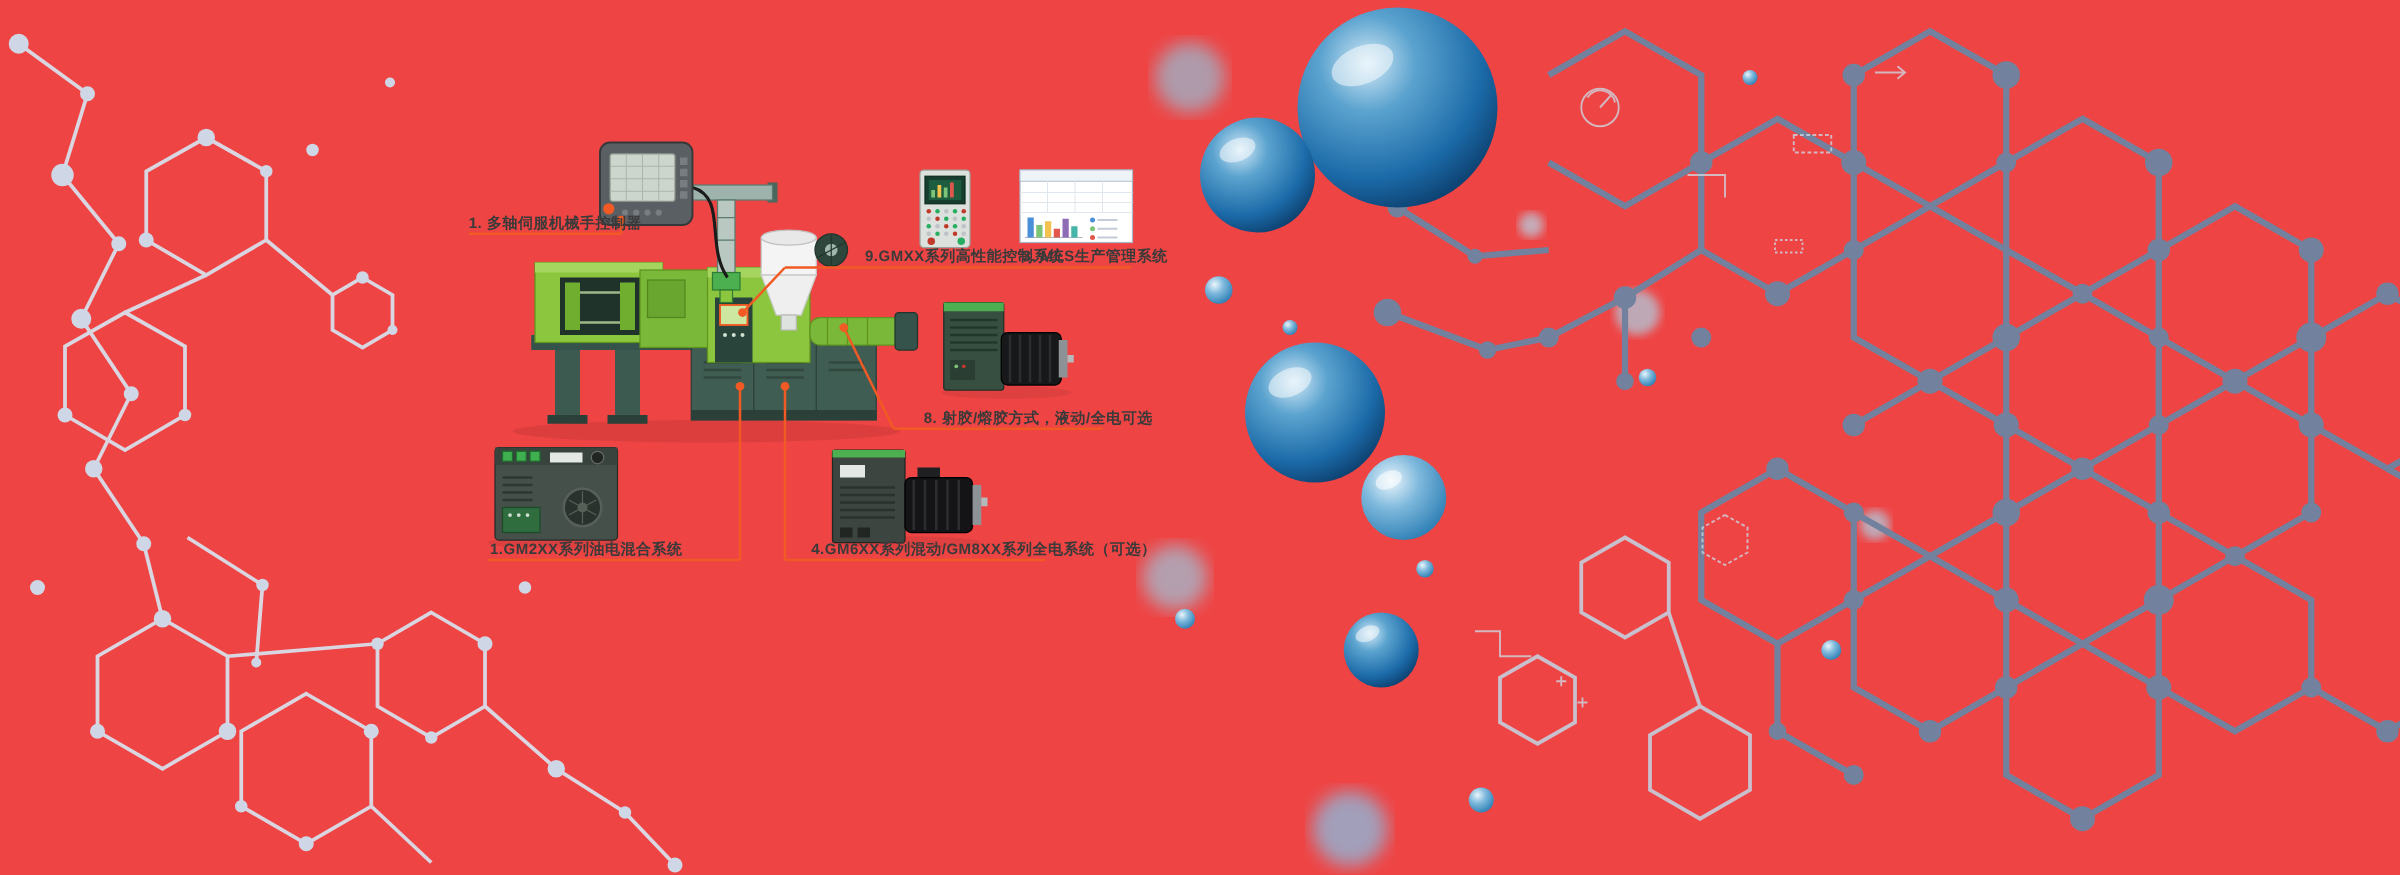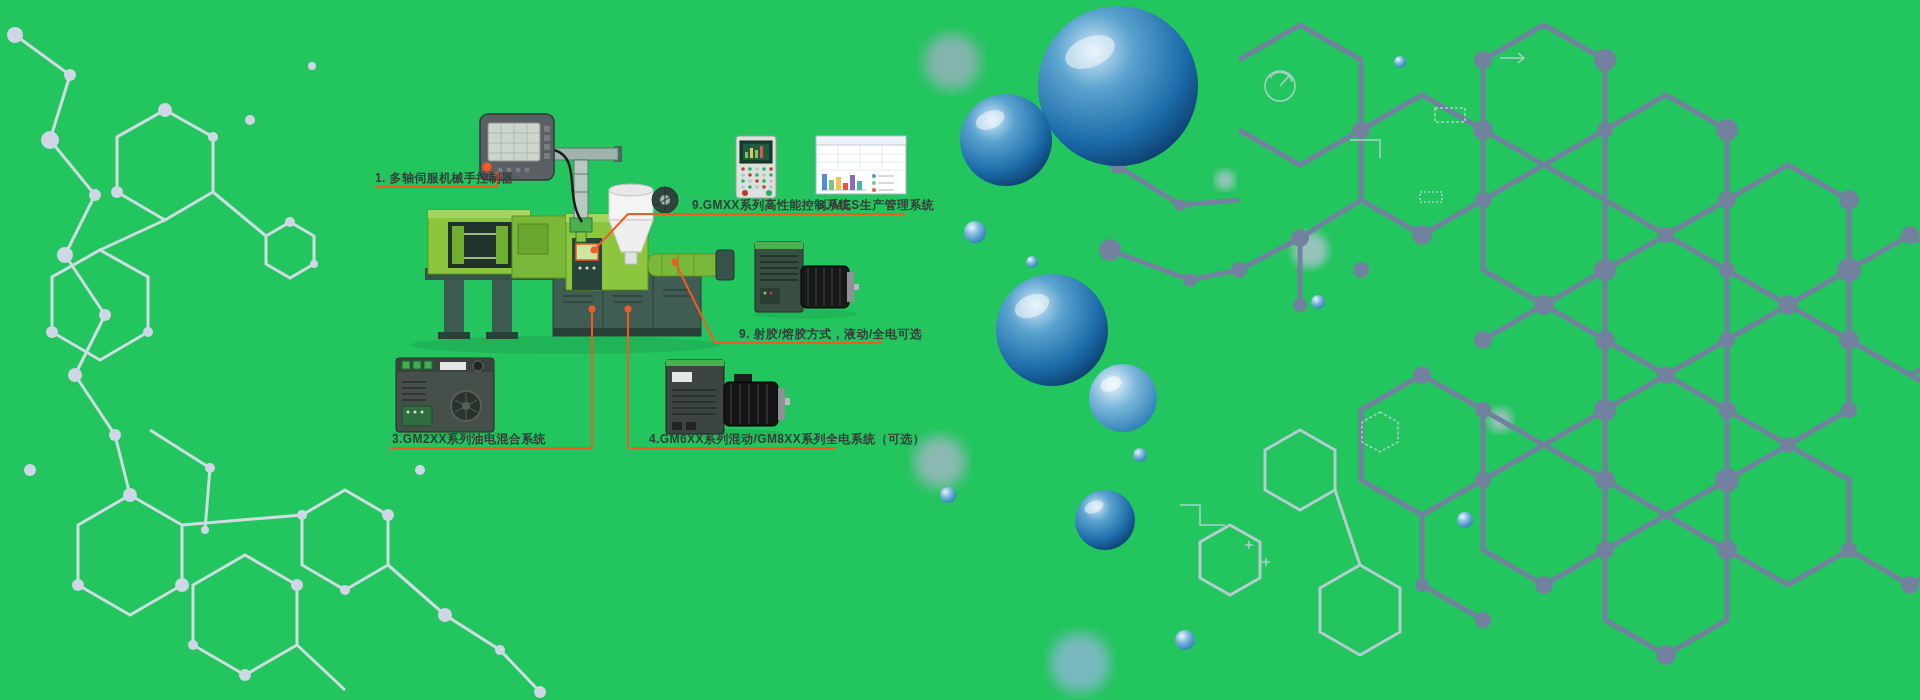--- a/index.html
+++ b/index.html
@@ -1,16 +1,16 @@
 <!DOCTYPE html>
 <html><head>
 <meta charset="utf-8">
 <style>
   html,body{margin:0;padding:0;background:#fff;}
-  .stage{position:relative;width:1920px;height:700px;overflow:hidden;background:#22c55e;
+  .stage{position:relative;width:1920px;height:700px;overflow:hidden;background:#ef4444;
          font-family:"Liberation Sans","DejaVu Sans",sans-serif;}
   .stage svg{position:absolute;display:block;}
   .callout{position:absolute;font-size:12px;font-weight:bold;color:#3a3a3a;
            white-space:nowrap;letter-spacing:.4px;line-height:14px;}
 </style>
 </head>
 <body>
 
 <div class="stage">
 
@@ -485,17 +485,17 @@
         <line x1="30" y1="348" x2="232" y2="348"></line>
         <line x1="232" y1="348" x2="232" y2="212"></line>
         <circle cx="232" cy="209" r="3.5" stroke="none"></circle>
       </g>
     </g>
   </svg>
 
   <div class="callout" style="left:375px;top:171px">1. 多轴伺服机械手控制器</div>
   <div class="callout" style="left:692px;top:198px">9.GMXX系列高性能控制系统</div>
   <div class="callout" style="left:818px;top:198px">3. MES生产管理系统</div>
-  <div class="callout" style="left:739px;top:327px">9. 射胶/熔胶方式，液动/全电可选</div>
+  <div class="callout" style="left:739px;top:327px">8. 射胶/熔胶方式，液动/全电可选</div>
   <div class="callout" style="left:649px;top:432px">4.GM6XX系列混动/GM8XX系列全电系统（可选）</div>
-  <div class="callout" style="left:392px;top:432px">3.GM2XX系列油电混合系统</div>
+  <div class="callout" style="left:392px;top:432px">1.GM2XX系列油电混合系统</div>
 
 </div>
 
 </body></html>

